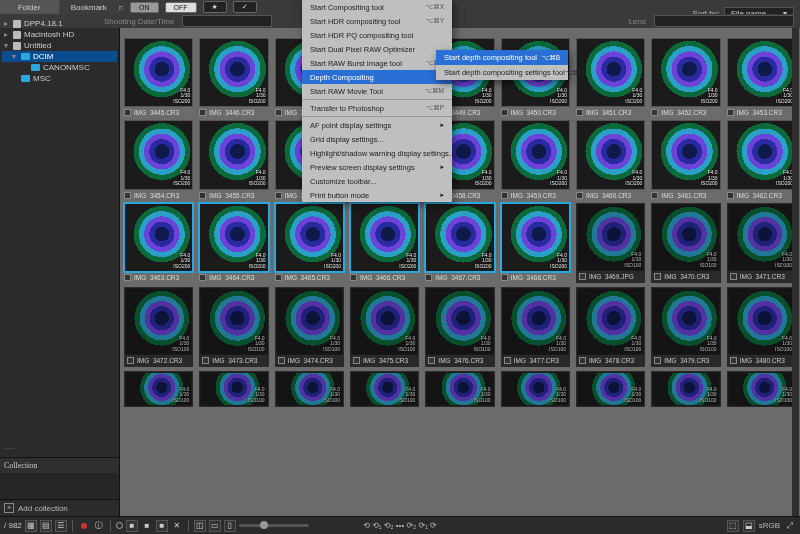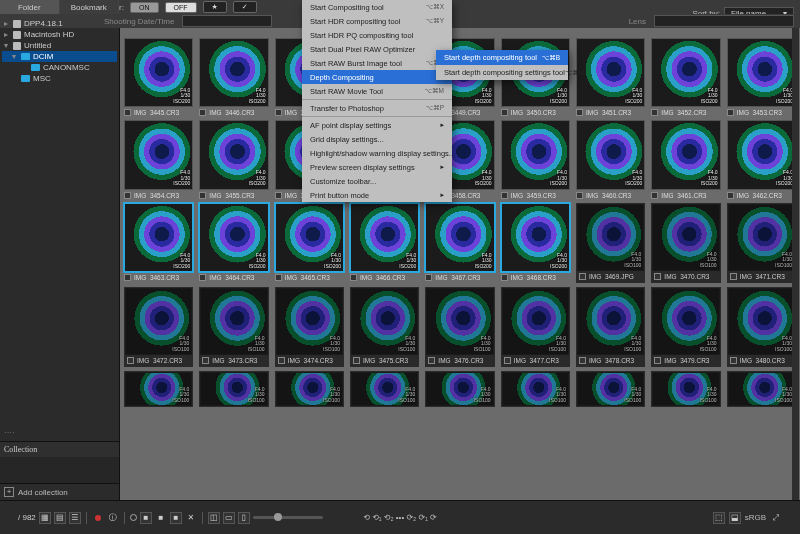--- a/index.html
+++ b/index.html
@@ -51,21 +51,21 @@
   .caprow{display:flex;align-items:center;gap:3px;padding-top:2px;}
   .chk{width:7px;height:7px;border:1px solid #888;background:#333;}
   .fname{font-size:6.5px;color:#ddd;white-space:nowrap;overflow:hidden;}
   
   .cell.darkcell .caprow{background:#2a2a2a;padding:2px;}
   .cell.darkcell{background:#2a2a2a;padding:1px;}
   .cell.darkcell .thumb{border-color:#222;}
   .grid .cell.darkcell .fname{color:#ccc;}
   .lastrow .thumb{height:34px;aspect-ratio:auto;}
   
-  .statusbar{height:34px;background:#2b2b2b;border-top:1px solid #111;display:flex;align-items:center;padding:0 18px;gap:8px;}
+  .statusbar{height:18px;background:#2b2b2b;border-top:1px solid #111;display:flex;align-items:center;padding:0 4px;gap:8px;}
   .status-left{display:flex;align-items:center;gap:3px;}
   .ic{width:12px;height:12px;display:inline-flex;align-items:center;justify-content:center;color:#ccc;border:1px solid transparent;cursor:pointer;font-size:8px;}
   .ic.box{border-color:#555;background:#333;}
   .divider{width:1px;height:12px;background:#555;margin:0 2px;}
   .status-center{position:absolute;left:50%;transform:translateX(-50%);display:flex;align-items:center;gap:4px;color:#bbb;}
   .status-right{margin-left:auto;display:flex;align-items:center;gap:4px;color:#bbb;}
   .slider{width:70px;height:3px;background:#555;position:relative;border-radius:2px;}
   .slider .knob{position:absolute;left:30%;top:-3px;width:8px;height:8px;background:#999;border-radius:50%;}
   
   .menu{position:absolute;top:0;left:302px;width:150px;background:#bfbfbf;color:#222;box-shadow:2px 3px 8px rgba(0,0,0,0.5);font-size:7.5px;z-index:50;}

